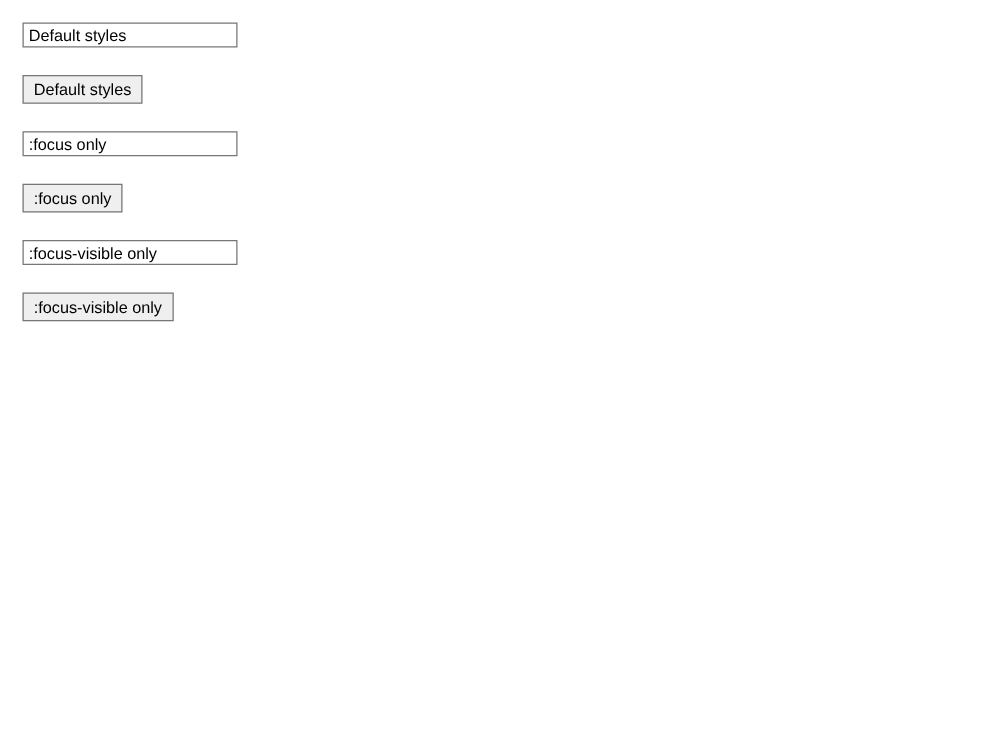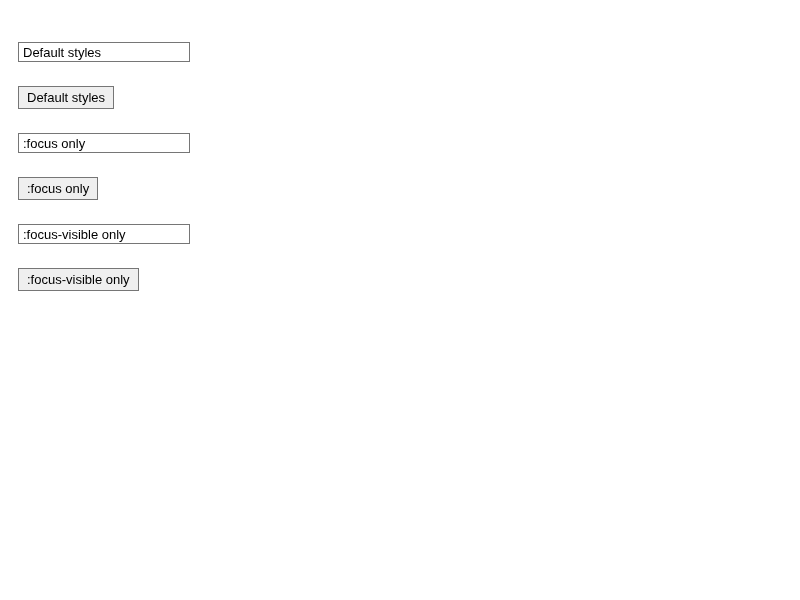--- a/index.html
+++ b/index.html
@@ -7,21 +7,20 @@
     }
     body {
       margin: 0;
       padding: 18px;
       font-family: Arial, sans-serif;
       font-size: 13px;
       background: #ffffff;
     }
     .row {
       margin-bottom: 22px;
-      margin-top: 24px;
     }
     .row:last-child {
       margin-bottom: 0;
     }
     input[type="text"] {
       width: 172px;
       height: 20px;
       border: 1px solid #767676;
       padding: 1px 4px;
       font-family: Arial, sans-serif;

